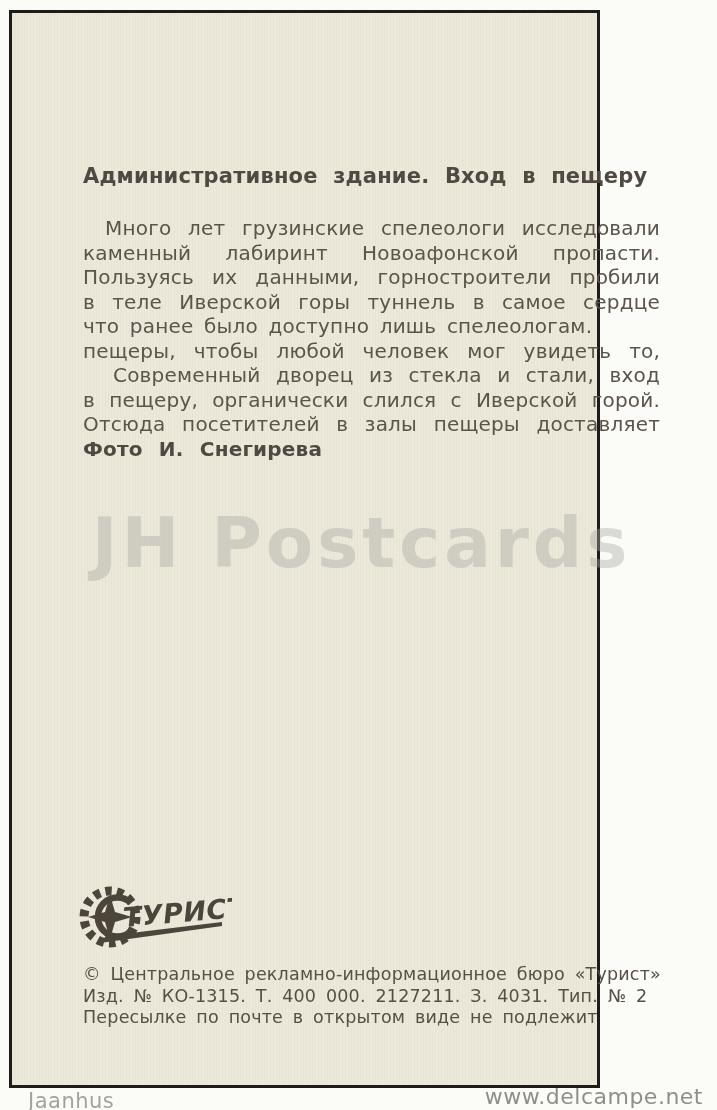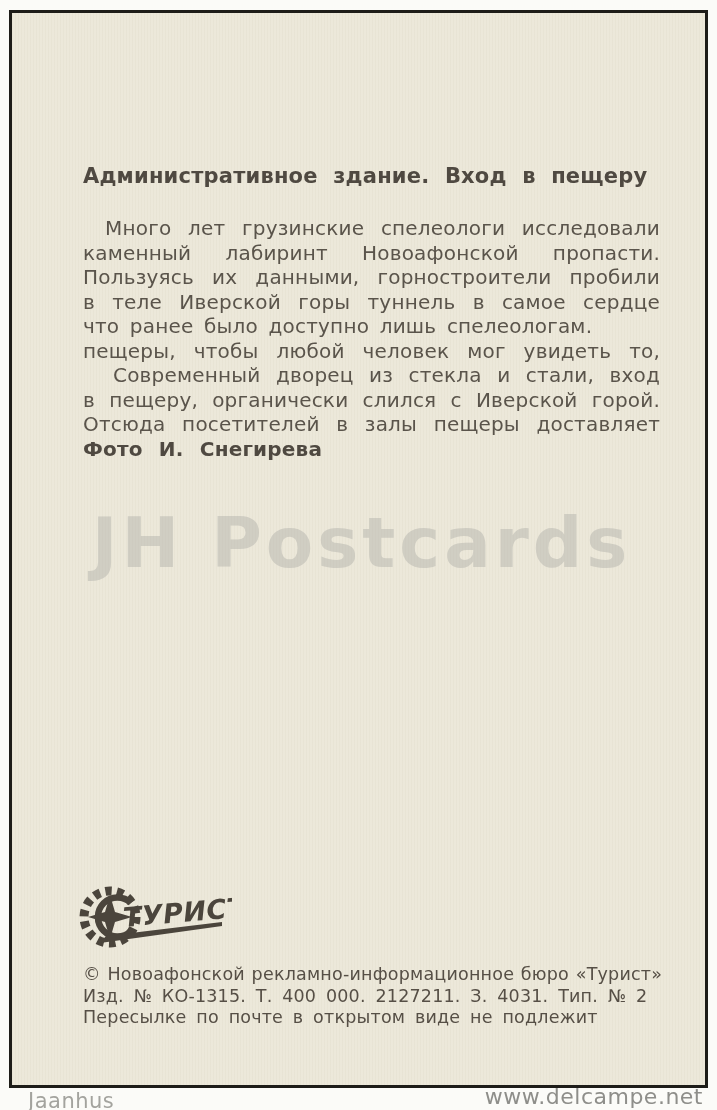--- a/index.html
+++ b/index.html
@@ -5,21 +5,21 @@
   html,body{margin:0;padding:0;}
   body{
     width:717px;height:1110px;
     background:#fbfbf8;
     position:relative;
     font-family:"DejaVu Sans","Liberation Sans",sans-serif;
     overflow:hidden;
   }
   .card{
     position:absolute;left:9px;top:10px;
-    width:699px;height:1078px;
+    width:591px;height:1078px;
     box-sizing:border-box;
     background:#ece8d9;
     background-image:repeating-linear-gradient(90deg,rgba(120,110,85,0.035) 0 1px,rgba(255,255,255,0.02) 1px 3px);
     border:3px solid #1d1c18;
   }
   .title{
     position:absolute;left:71px;top:151px;
     font-size:21px;font-weight:bold;
     color:#4f4941;word-spacing:8px;
     letter-spacing:0.2px;white-space:nowrap;
@@ -89,21 +89,21 @@
 
       <polygon points="38,14 43,31 60,36 43,41 38,58 33,41 16,36 33,31" fill="#4b453c"></polygon>
 
       <path d="M 28 62 L 150 45 L 150 41 L 34 55 Z" fill="#4b453c"></path>
 
       <text x="52" y="46" font-family="DejaVu Sans, sans-serif" font-size="27" font-weight="bold" font-style="italic" fill="#4b453c" transform="rotate(-5 52 46)" letter-spacing="0.5">ТУРИСТ</text>
     </svg>
   </div>
 
   <div class="imprint">
-    <div class="il just">© Новоафонской рекламно-информационное бюро «Турист»</div>
+    <div class="il just">© Центральное рекламно-информационное бюро «Турист»</div>
     <div class="il loose">Изд. № КО-1315. Т. 400 000. 2127211. З. 4031. Тип. № 2</div>
     <div class="il loose">Пересылке по почте в открытом виде не подлежит</div>
   </div>
 
 </div>
 
 <div class="footer-seller">Jaanhus</div>
 <div class="footer-site">www.delcampe.net</div>
 
 </body></html>

